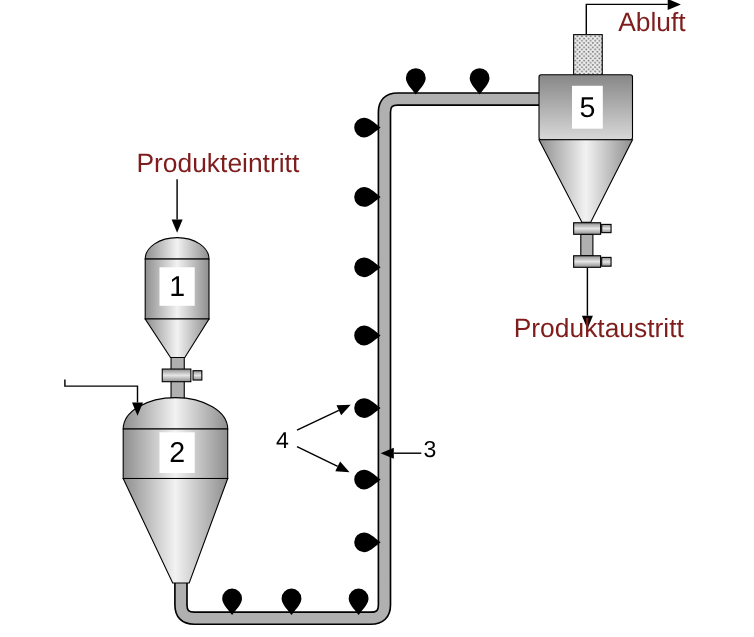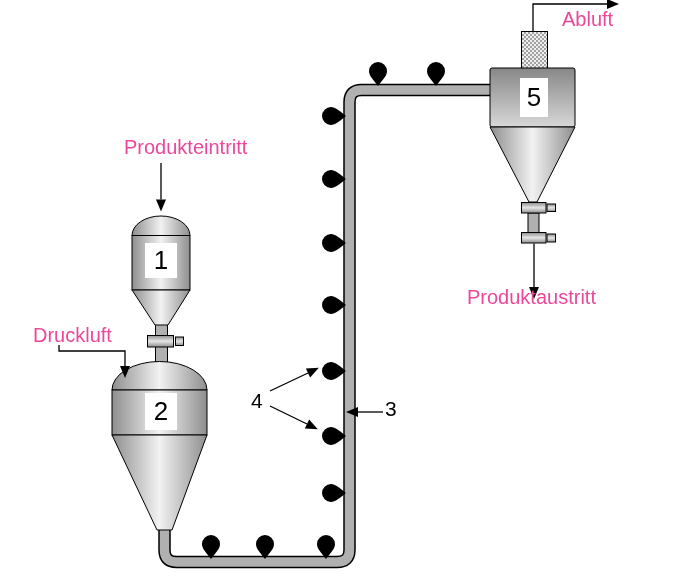--- a/index.html
+++ b/index.html
@@ -7,22 +7,22 @@
     position: relative;
     width: 685px;
     height: 579px;
     background: #ffffff;
     font-family: "Liberation Sans", sans-serif;
     overflow: hidden;
   }
   .canvas svg { position: absolute; left: 0; top: 0; }
   .lbl {
     position: absolute;
-    color: #ec4899;
-    font-size: 20px;
+    color: #7f1d1d;
+    font-size: 24px;
     line-height: 1.1;
     white-space: nowrap;
     user-select: none;
   }
   .ref-num {
     position: absolute;
     color: #000;
     font-size: 21px;
     white-space: nowrap;
   }
@@ -128,21 +128,20 @@
       <path d="M59,345 L59,351 L125,351 L125,366" marker-end="url(#arrow)"></path>
       <path d="M533,31 L533,4 L607,4" marker-end="url(#arrow)"></path>
       <path d="M534,243.5 L534,287" marker-end="url(#arrow)"></path>
       <path d="M383,412 L358,412" marker-end="url(#arrow)"></path>
       <path d="M270,391 L308,373" marker-end="url(#arrow)"></path>
       <path d="M270,406 L307,424" marker-end="url(#arrow)"></path>
     </g>
   </svg>
 
   <div class="lbl" style="left:124px; top:136px;">Produkteintritt</div>
-  <div class="lbl" style="left:33px; top:324px;">Druckluft</div>
   <div class="lbl" style="left:562px; top:8px;">Abluft</div>
   <div class="lbl" style="left:467px; top:286px;">Produktaustritt</div>
 
   <div class="vessel-num" style="left:145px; top:243px; width:32px; height:35px;">1</div>
   <div class="vessel-num" style="left:145px; top:393px; width:32px; height:37px;">2</div>
   <div class="vessel-num" style="left:520px; top:78px; width:28px; height:39px;">5</div>
   <div class="ref-num" style="left:385px; top:397px;">3</div>
   <div class="ref-num" style="left:251px; top:389px;">4</div>
 
 </div>

